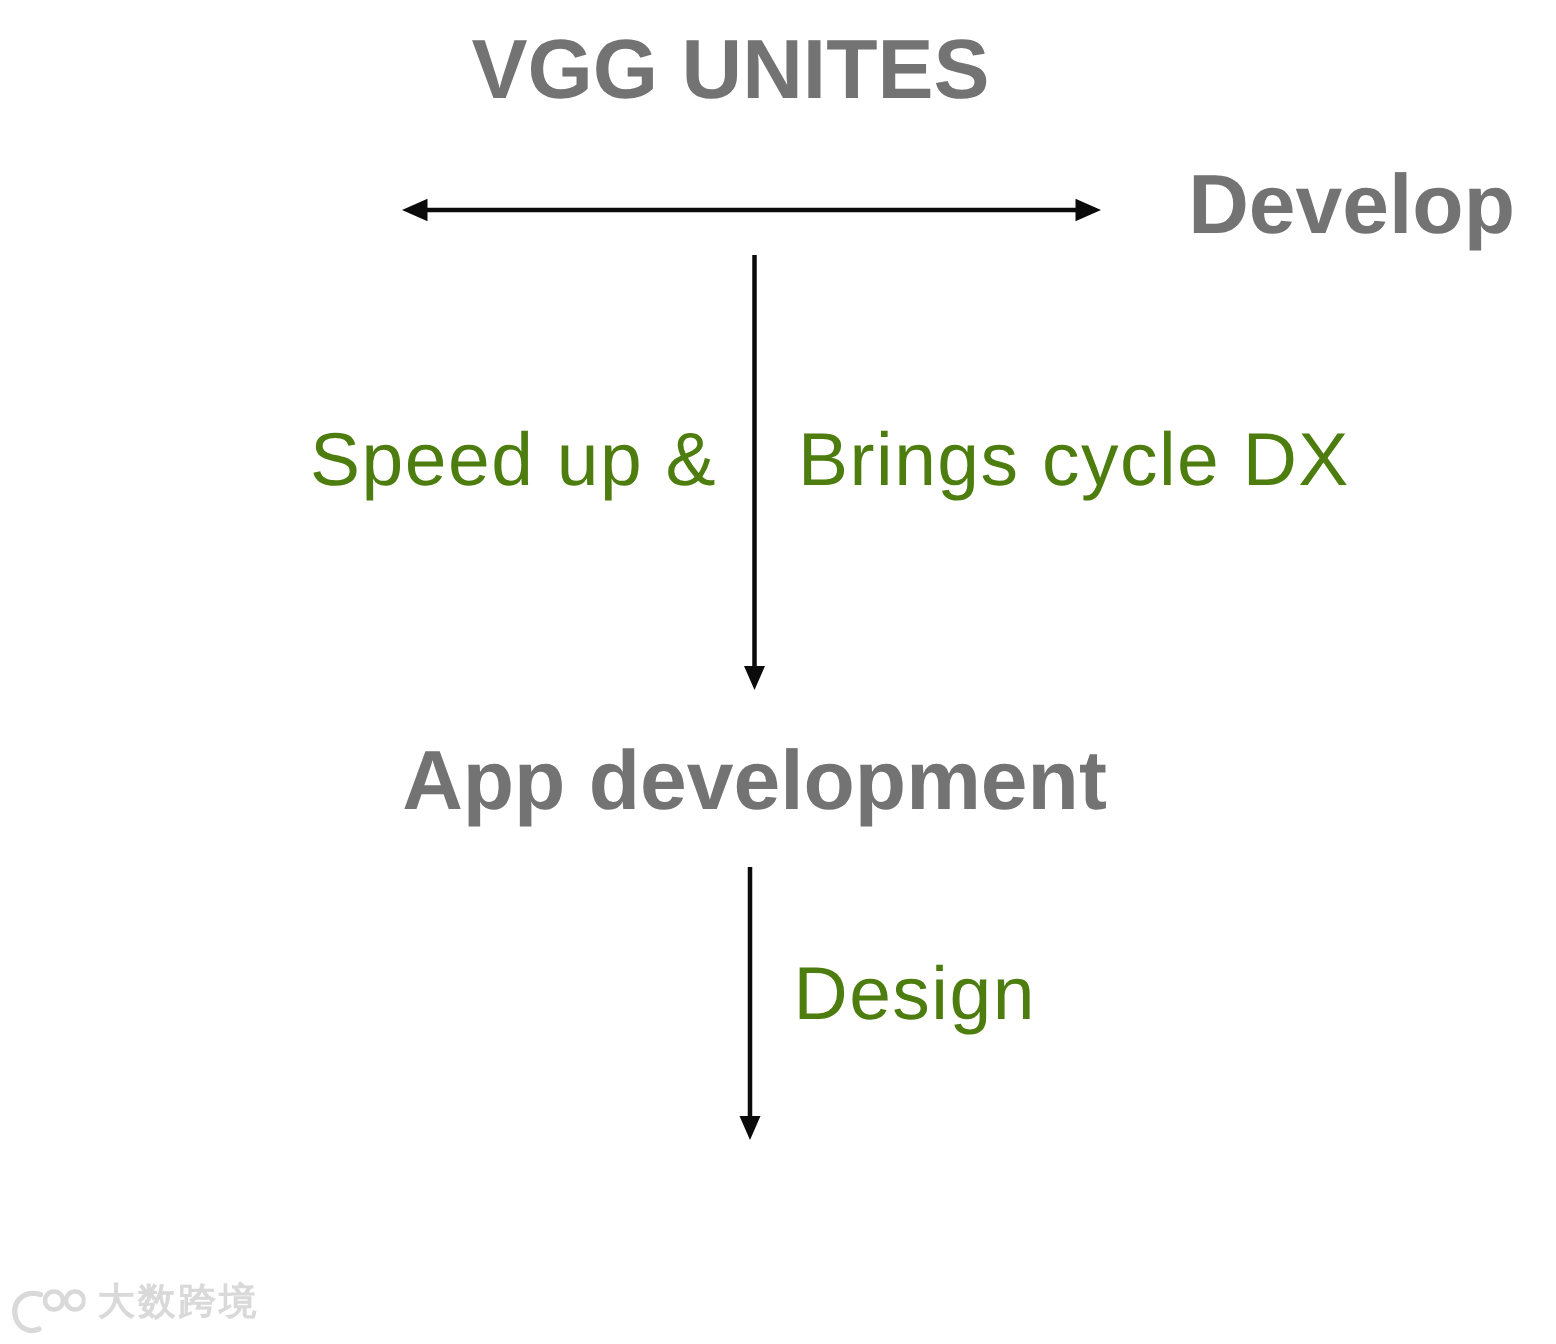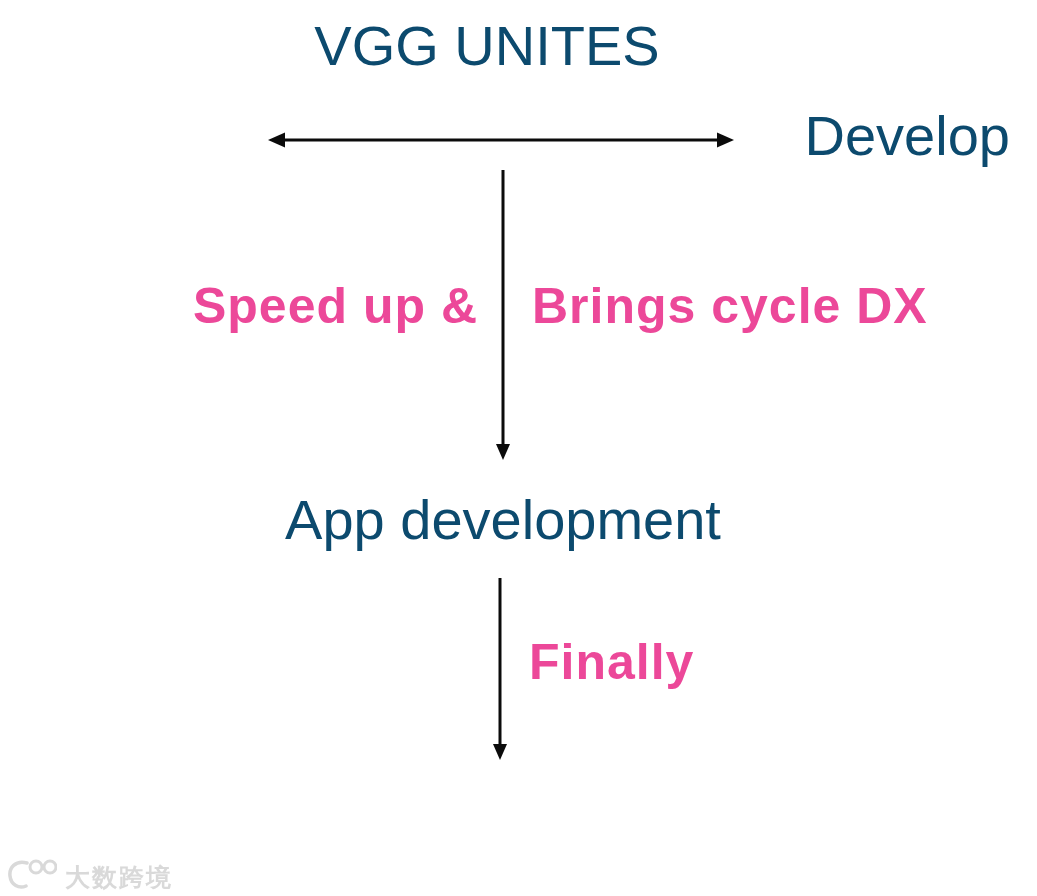--- a/index.html
+++ b/index.html
@@ -6,30 +6,30 @@
   .canvas {
     position: relative;
     width: 1037px;
     height: 896px;
     background: #ffffff;
     font-family: "Liberation Sans", sans-serif;
     overflow: hidden;
   }
   .bold {
     position: absolute;
-    font-weight: 400;
-    color: #0c4a6e;
+    font-weight: 700;
+    color: #737373;
     font-size: 56px;
     line-height: 1;
     white-space: nowrap;
   }
   .light {
     position: absolute;
-    font-weight: 700;
-    color: #ec4899;
+    font-weight: 400;
+    color: #4d7c0f;
     font-size: 50px;
     line-height: 1;
     white-space: nowrap;
     letter-spacing: 1px;
   }
   .title   { left: 487px; top: 18px;  transform: translateX(-50%); }
   .design  { left: 26px;  top: 108px; }
   .develop { right: 27px; top: 108px; margin-left: 44px; }
   .speed   { right: 559px; top: 281px; }
   .dx      { left: 532px;  top: 281px; }
@@ -38,21 +38,21 @@
   .result  { left: 50%;    top: 806px; transform: translateX(-50%); }
   svg.arrow { position: absolute; display: block; }
   .h-arrow  { left: 266px; top: 126px; }
   .v-arrow1 { left: 490px; top: 170px; }
   .v-arrow2 { left: 487px; top: 578px; }
   .watermark {
     position: absolute;
     left: 5px;
     top: 856px;
     display: flex;
-    align-items: flex-end;
+    align-items: flex-start;
     gap: 8px;
     color: #d9d9d9;
   }
   .watermark .brand {
     font-size: 25px;
     font-weight: 700;
     letter-spacing: 2px;
     line-height: 1;
   }
 </style>
@@ -79,21 +79,21 @@
   <div class="light speed">Speed up &amp;</div>
   <div class="light dx">Brings cycle DX</div>
 
   <div class="bold app">App development</div>
 
   <svg class="arrow v-arrow2" width="26" height="184" viewBox="0 0 26 184">
     <line x1="13" y1="0" x2="13" y2="168" stroke="#0b0b0b" stroke-width="3"></line>
     <polygon points="13,182 6,166 20,166" fill="#0b0b0b"></polygon>
   </svg>
 
-  <div class="light finally">Finally</div>
+  <div class="light finally">Design</div>
 
 
   <div class="watermark">
     <svg width="52" height="34" viewBox="0 0 52 34">
       <path d="M 22 7 C 10 4, 4 12, 5 20 C 6 29, 14 33, 21 30" fill="none" stroke="#d9d9d9" stroke-width="3.5" stroke-linecap="round"></path>
       <circle cx="31" cy="11" r="6" fill="none" stroke="#d9d9d9" stroke-width="3"></circle>
       <circle cx="45" cy="11" r="6" fill="none" stroke="#d9d9d9" stroke-width="3"></circle>
     </svg>
     <span class="brand">大数跨境</span>
   </div>

